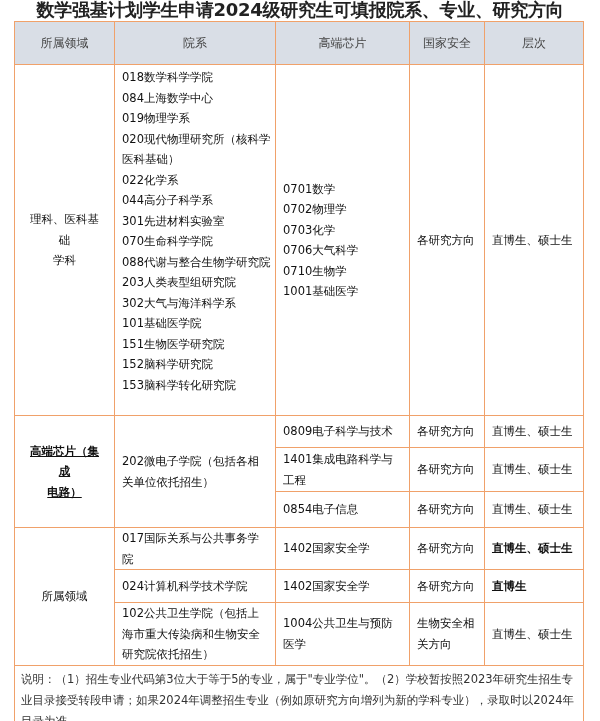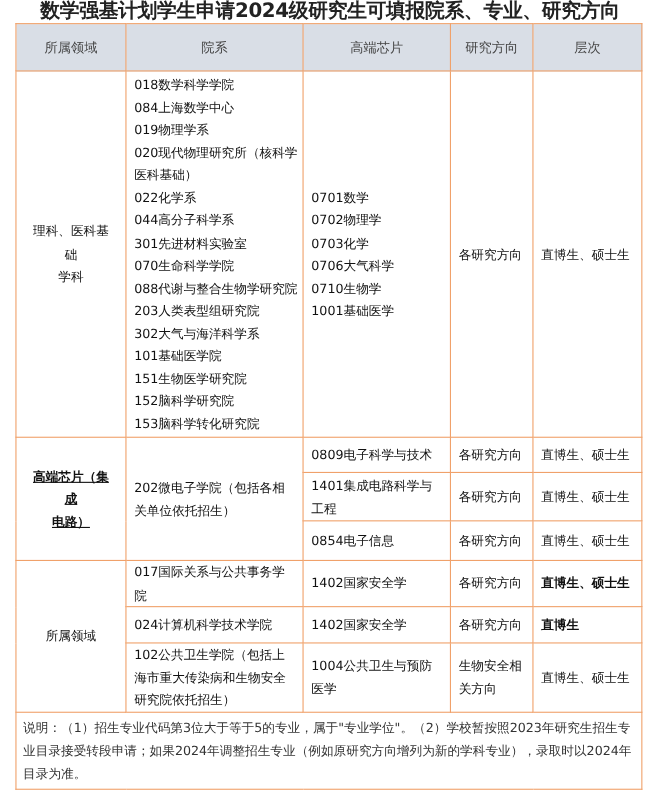--- a/index.html
+++ b/index.html
@@ -30,32 +30,32 @@
     <col style="width:161px">
     <col style="width:134px">
     <col style="width:75px">
     <col style="width:99px">
   </colgroup>
   <thead>
     <tr>
       <th class="c0">所属领域</th>
       <th>院系</th>
       <th>高端芯片</th>
-      <th>研究方向</th>
+      <th>国家安全</th>
       <th>层次</th>
     </tr>
   </thead>
   <tbody>
 
     <tr style="height:329px">
       <td class="c0 dark">
         <div>理科、医科基础</div>
         <div>学科</div>
       </td>
-      <td class="list dark" style="padding-top:2px;padding-bottom:2px">
+      <td class="list dark" style="padding-top:2px;padding-bottom:20px">
         <div>018数学科学学院</div>
         <div>084上海数学中心</div>
         <div>019物理学系</div>
         <div>020现代物理研究所（核科学</div>
         <div>医科基础）</div>
         <div>022化学系</div>
         <div>044高分子科学系</div>
         <div>301先进材料实验室</div>
         <div>070生命科学学院</div>
         <div>088代谢与整合生物学研究院</div>

